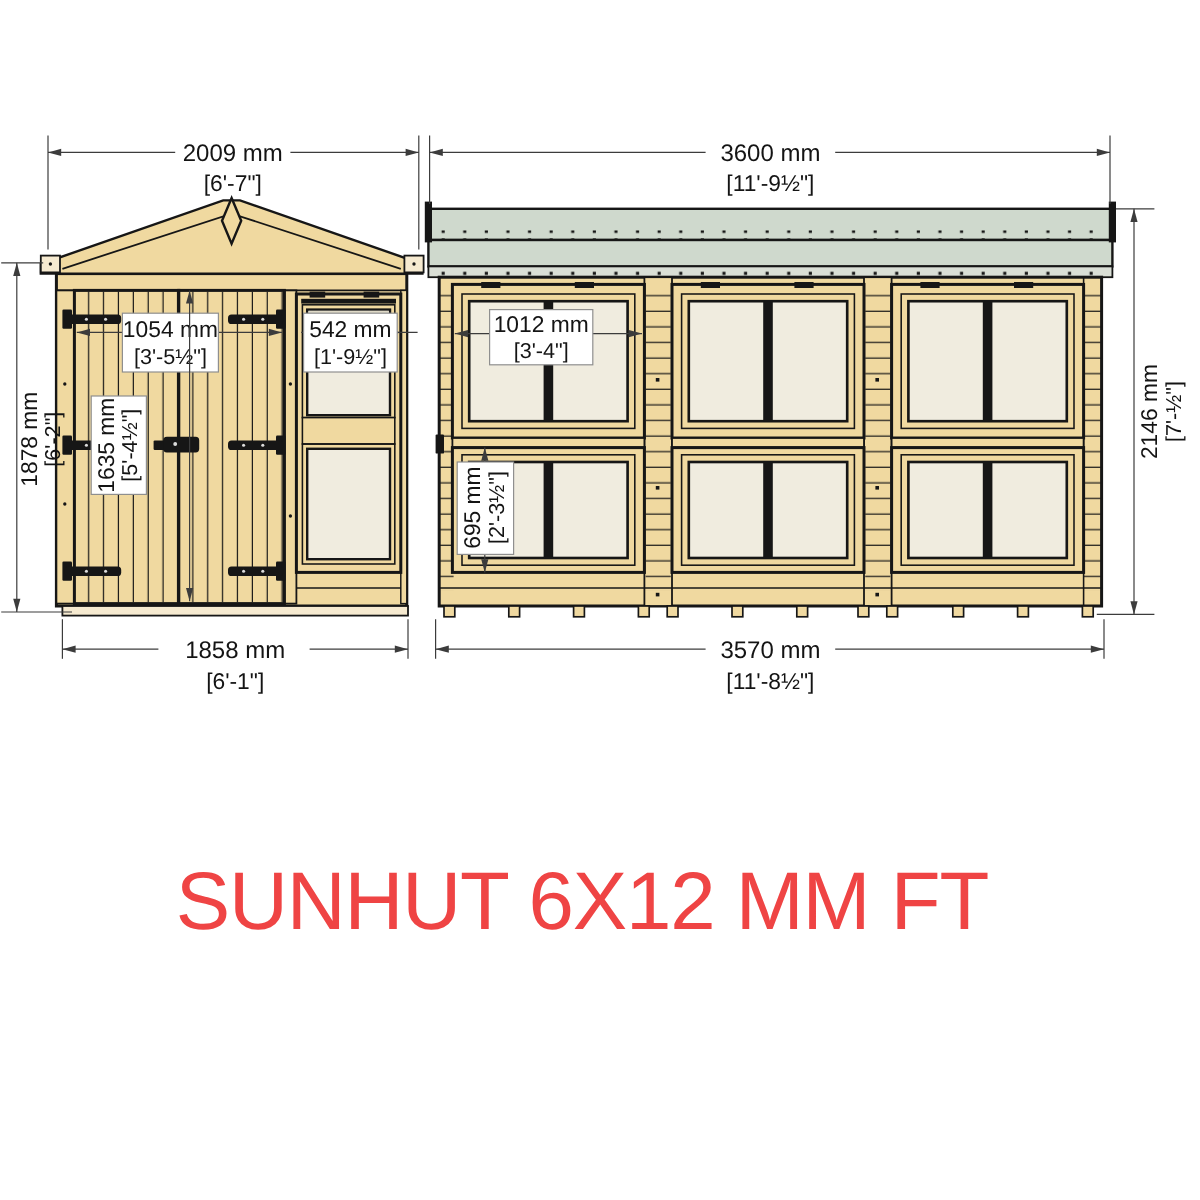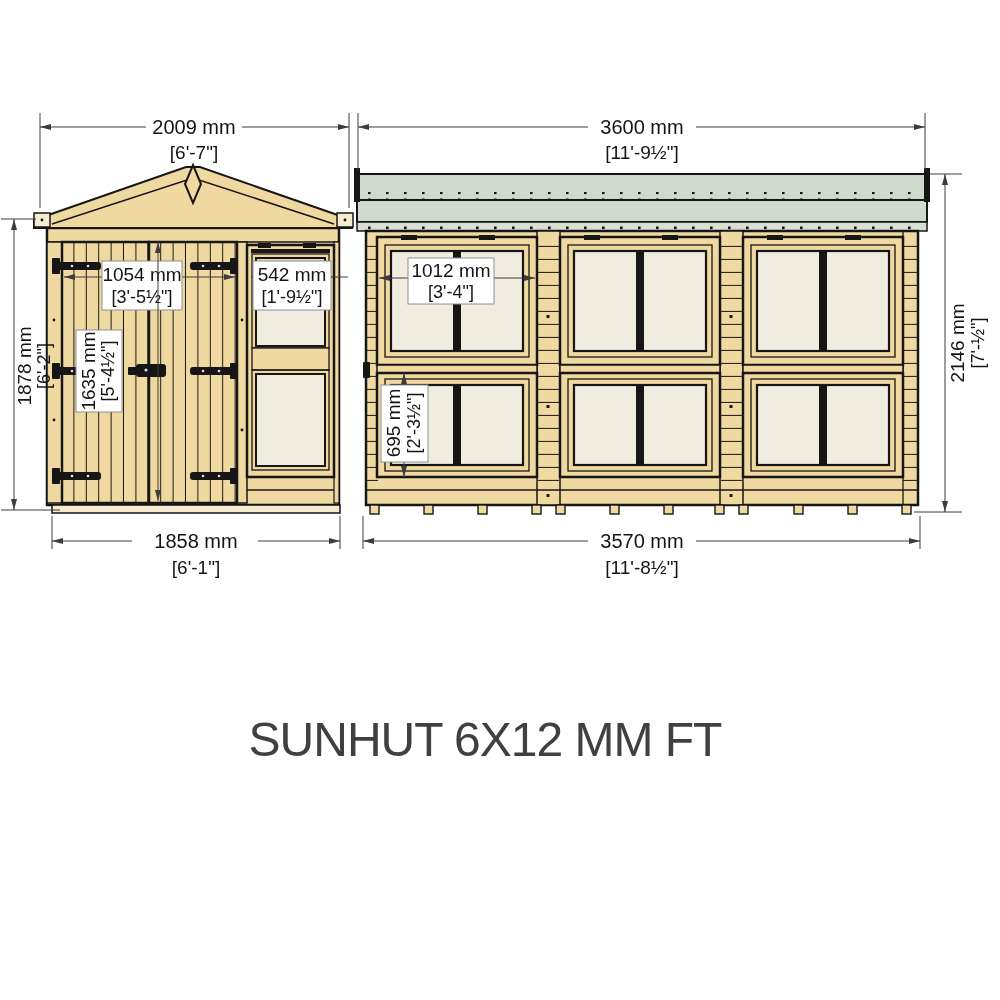--- a/index.html
+++ b/index.html
@@ -14,21 +14,21 @@
   .rf {fill:var(--roof);stroke:var(--outline);}
   .rfs{fill:var(--roof-strip);stroke:var(--outline);}
   .blk{fill:var(--outline);}
   .ln {stroke:var(--outline);fill:none;}
   .dln{stroke:var(--dim-line);stroke-width:1;fill:none;}
   .dar{fill:var(--dim-line);}
   .lbx{fill:#ffffff;stroke:var(--label-border);stroke-width:1;}
   .dtx{font-family:"Liberation Sans",sans-serif;fill:var(--text);}
   .pin{fill:#dcdcdc;}
   #title-bar{position:absolute;left:0;top:712px;width:970px;text-align:center;
-             font-size:48px;letter-spacing:-1px;color:#404040;font-family:"Liberation Sans",sans-serif;}
+             font-size:68px;letter-spacing:-1px;color:#ef4444;font-family:"Liberation Sans",sans-serif;}
   #logo-box{position:absolute;left:700px;top:748px;width:300px;height:150px;}
   #logo-tagline{position:absolute;left:700px;top:869px;width:300px;display:flex;justify-content:center;
                 font-family:"Liberation Serif",serif;font-size:12.5px;font-weight:bold;letter-spacing:1.4px;}
   #logo-tagline span{white-space:pre;}
   .shire-letter{font-family:"Liberation Serif",serif;stroke:#98a0aa;stroke-width:1.2px;}
 </style>
 </head>
 <body>
 
 <div id="canvas">

